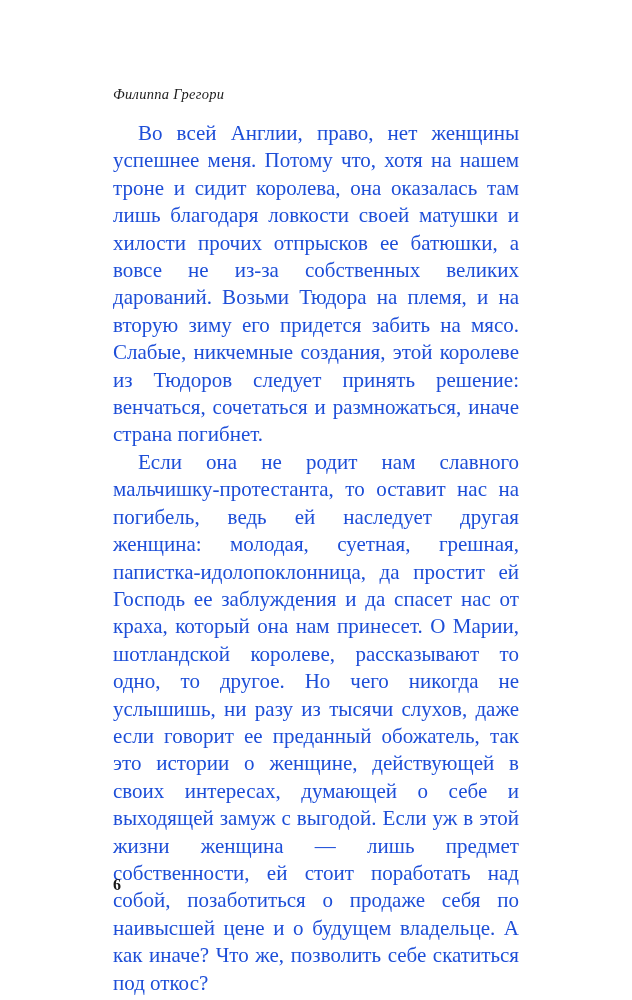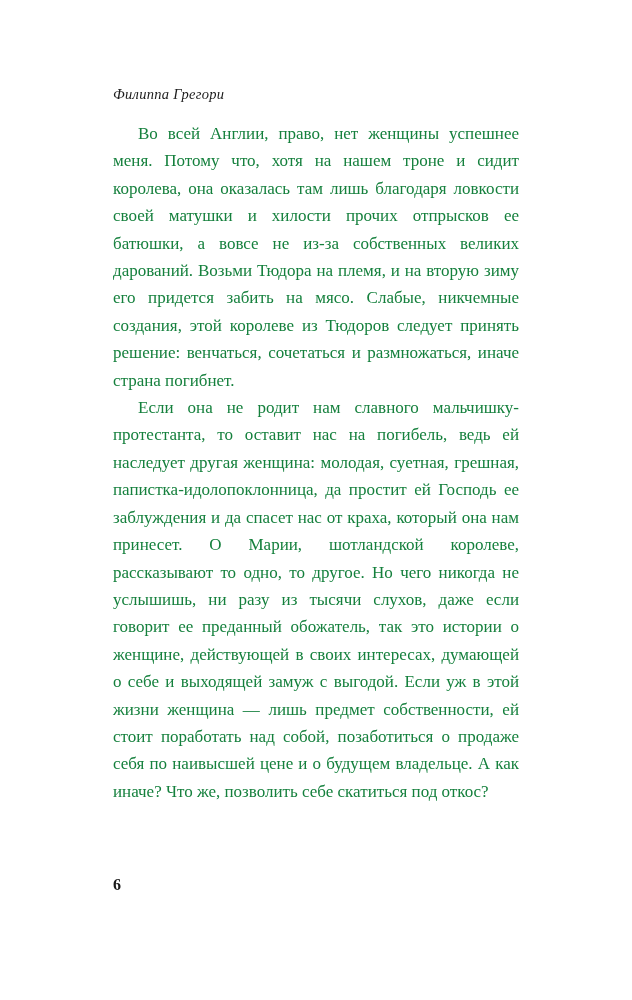--- a/index.html
+++ b/index.html
@@ -31,25 +31,25 @@
     font-style: italic;
     letter-spacing: 0.3px;
     color: #1c1c1c;
     white-space: nowrap;
   }
   .body-text {
     position: absolute;
     left: 113px;
     top: 120px;
     width: 406px;
-    font-size: 17px;
+    font-size: 21px;
     line-height: 27.4px;
     text-align: justify;
     text-justify: inter-word;
-    color: #15803d;
+    color: #1d4ed8;
     hyphens: manual;
   }
   .body-text p {
     margin: 0;
     text-indent: 25px;
   }
   .folio {
     position: absolute;
     left: 113px;
     top: 876px;

